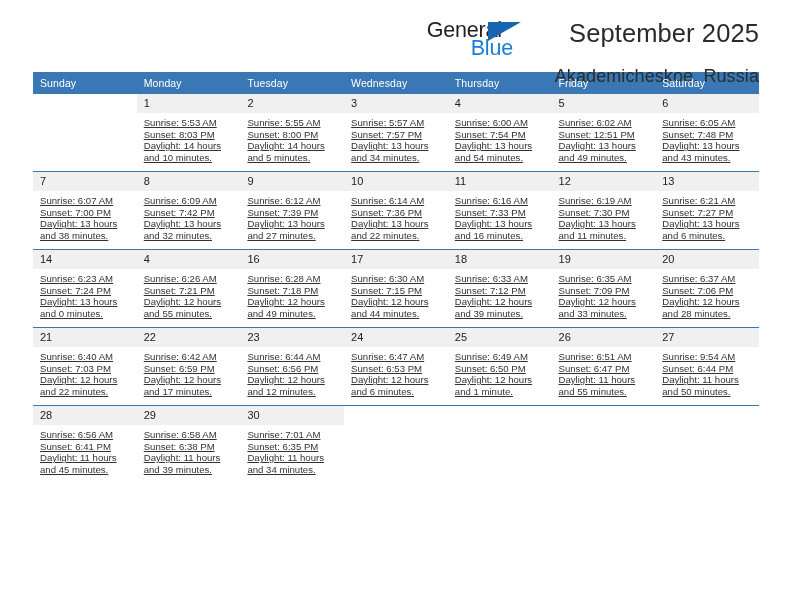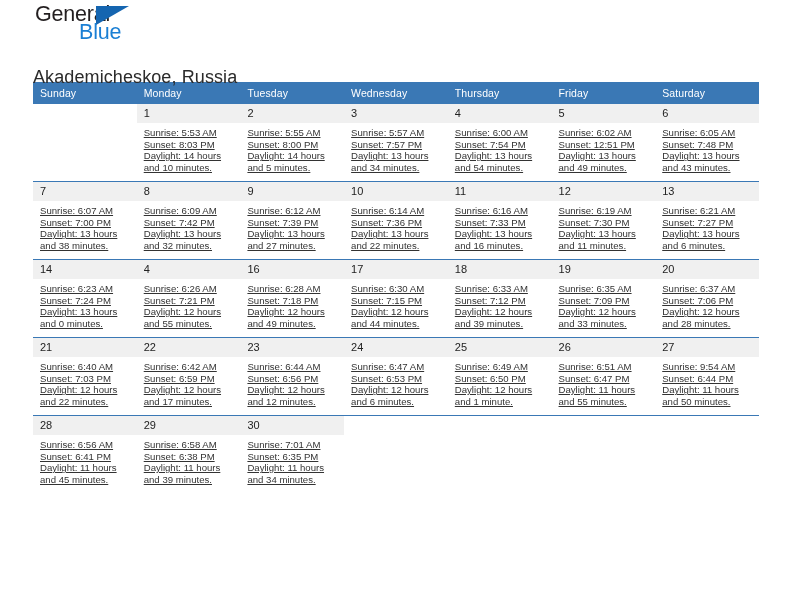--- a/index.html
+++ b/index.html
@@ -19,25 +19,24 @@
     width: 792px;
     height: 612px;
     box-sizing: border-box;
     padding: 0 33px;
   }
 
   
   .masthead {
     display: flex;
     align-items: flex-start;
-    justify-content: center;
+    justify-content: flex-end;
     height: 72px;
     padding-top: 18px;
     box-sizing: border-box;
-    flex-direction: column;
   }
   .logo {
     position: relative;
     width: 130px;
     height: 46px;
     flex: 0 0 auto;
   }
   .logo-general {
     position: absolute;
     left: 2px;
@@ -82,21 +81,20 @@
     color: #2b2b2b;
     margin-top: 18px;
     letter-spacing: 0.1px;
   }
 
   
   .calendar {
     width: 726px;
     border-collapse: collapse;
     table-layout: fixed;
-    margin-top: 10px;
   }
   .calendar th {
     background: #3a78b5;
     color: #ffffff;
     font-size: 10.5px;
     font-weight: normal;
     text-align: left;
     padding: 5px 0 5px 7px;
     letter-spacing: 0.1px;
     border: none;
@@ -147,20 +145,21 @@
 
   <div class="masthead">
 
     <div class="logo">
       <span class="logo-general">General</span>
       <span class="logo-tri"></span>
       <span class="logo-blue">Blue</span>
     </div>
 
     <div class="titlewrap">
+      <div class="cal-title">September 2025</div>
       <div class="cal-sub">Akademicheskoe, Russia</div>
     </div>
 
   </div>
 
   <table class="calendar">
     <thead>
       <tr>
         <th>Sunday</th>
         <th>Monday</th>

